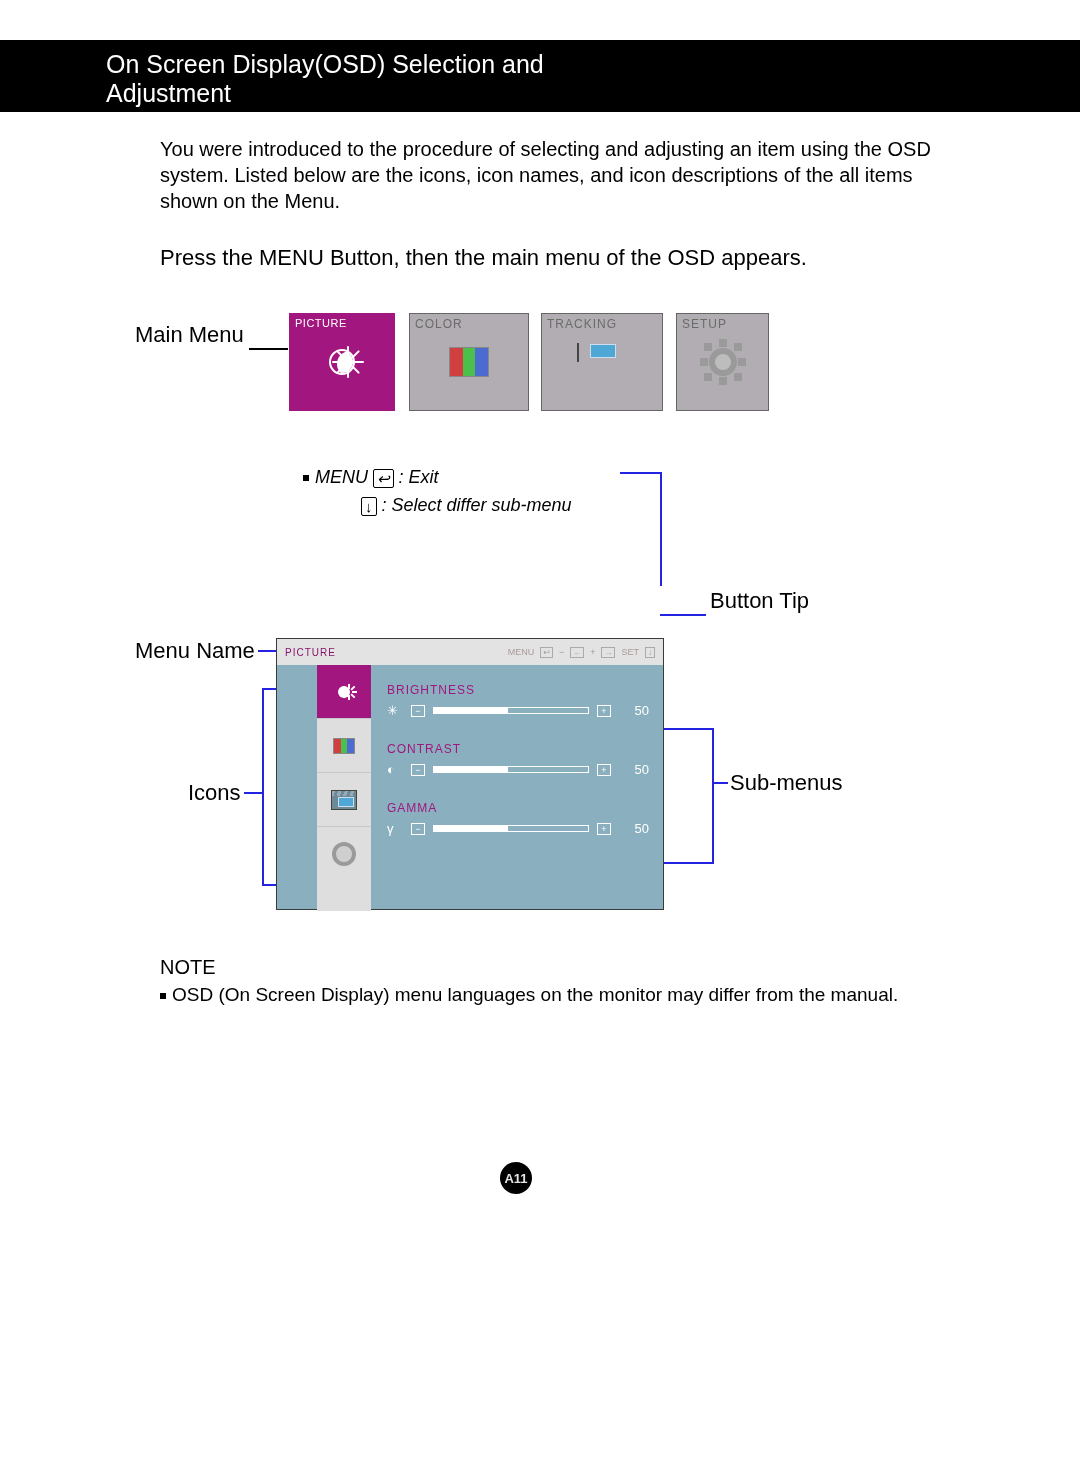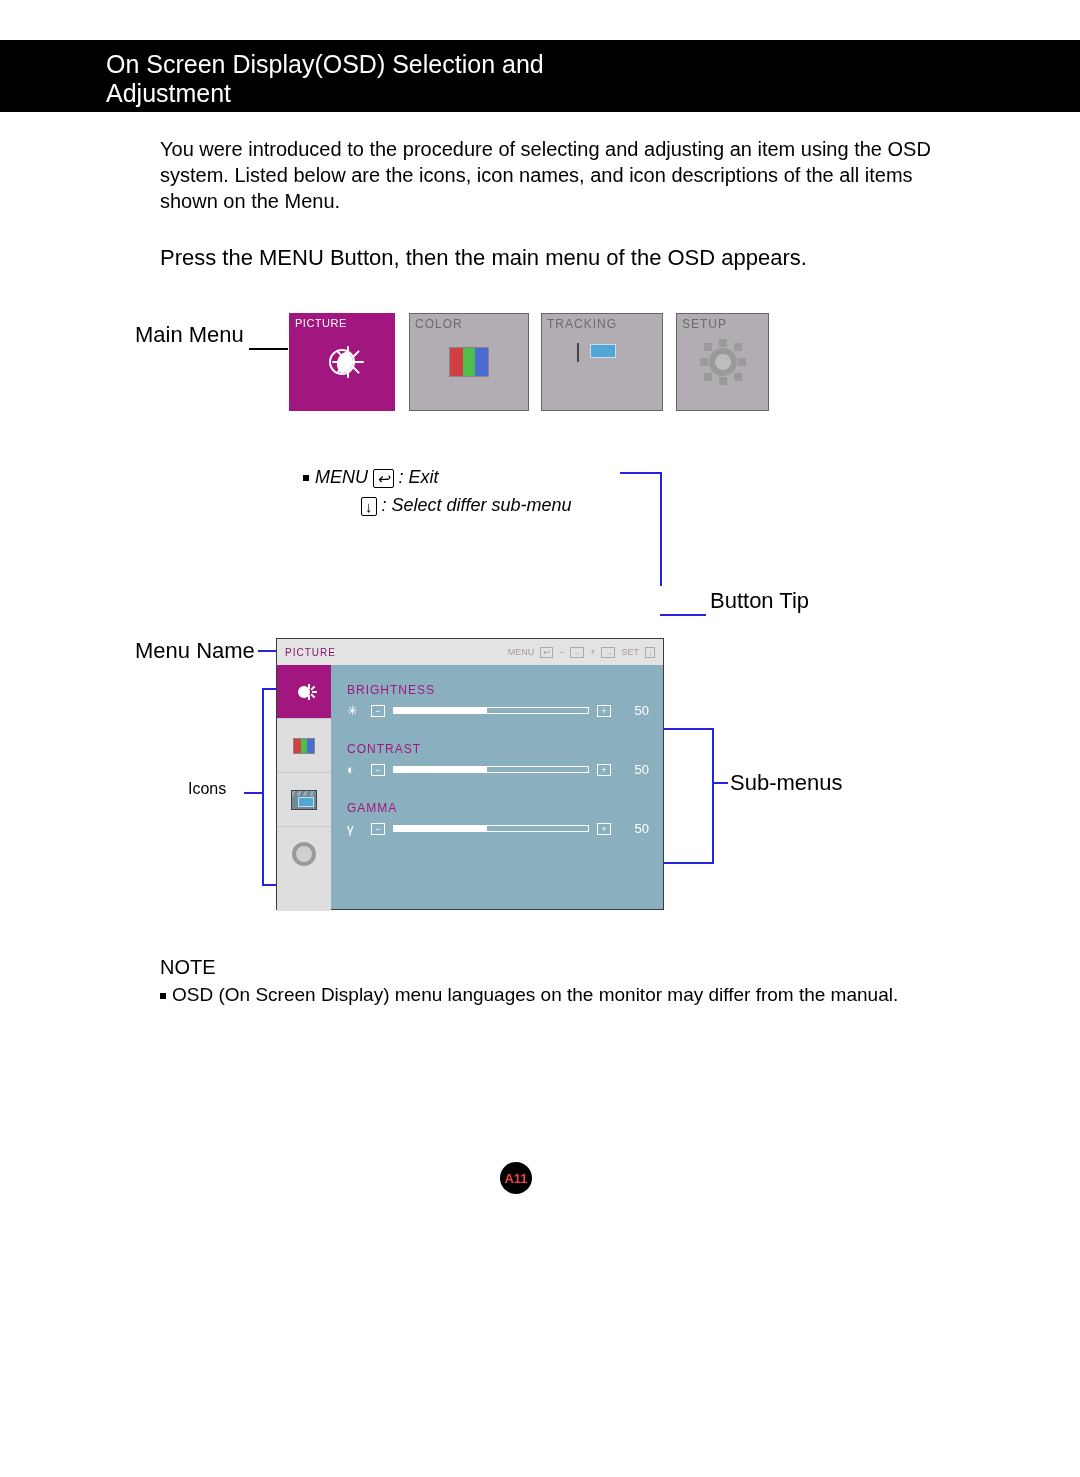--- a/index.html
+++ b/index.html
@@ -141,40 +141,40 @@
     font-style: italic;
   }
   .instr .sq{display:inline-block;width:6px;height:6px;background:#000;vertical-align:middle;margin-right:6px;}
   .instr .keybox{display:inline-block;border:1.5px solid #000;padding:0 3px;font-size:15px;line-height:17px;vertical-align:middle;border-radius:2px;}
 
   
   .co-line{position:absolute;background:#2424e0;}
 
   .btn-tip-label{position:absolute;top:588px;left:710px;font-size:22px;}
   .menu-name-label{position:absolute;top:638px;left:135px;font-size:22px;}
-  .icons-label{position:absolute;top:780px;left:188px;font-size:16px;}
+  .icons-label{position:absolute;top:780px;left:188px;font-size:22px;}
   .sub-label{position:absolute;top:770px;left:730px;font-size:22px;}
 
   
   .osd {
     position:absolute;
     top:638px; left:276px;
     width:388px; height:272px;
     background:#8ab0bf;
     border:1px solid #3a3a3a;
   }
   .osd-header{
     height:26px;background:#e3e3e3;display:flex;align-items:center;padding:0 8px;
     font-size:10px;color:#85156a;letter-spacing:1px;
     justify-content:space-between;
   }
   .osd-header .hdr-right{font-size:9px;color:#999;display:flex;gap:6px;align-items:center;letter-spacing:0;}
   .osd-header .hdr-right .lbl{color:#a99;}
   .osd-header .kbox{border:1px solid #aaa;padding:0 2px;font-size:8px;color:#999;}
-  .osd-body{display:flex;height:246px;}
+  .osd-body{display:flex;height:246px;padding-left:40px;}
   .osd-side{width:54px;background:#dedede;display:flex;flex-direction:column;}
   .osd-side .cell{height:54px;display:flex;align-items:center;justify-content:center;border-bottom:1px solid #c8c8c8;}
   .osd-side .cell.active{background:#a2167f;}
   .osd-main{flex:1;padding:18px 14px 0 16px;color:#fff;}
   .osd-main .group{margin-bottom:24px;}
   .osd-main .gname{font-size:12px;letter-spacing:1px;color:#a2167f;}
   .osd-main .row{display:flex;align-items:center;gap:8px;margin-top:6px;}
   .osd-main .row .gicon{width:16px;flex:none;color:#fff;font-size:13px;}
   .osd-main .btn{width:14px;height:12px;border:1px solid #fff;display:flex;align-items:center;justify-content:center;font-size:9px;color:#fff;}
   .osd-main .bar{flex:1;height:7px;border:1px solid #fff;position:relative;}
@@ -191,21 +191,21 @@
   .ico-sm-track::before{content:"";position:absolute;top:0;left:0;width:100%;height:5px;background:repeating-linear-gradient(110deg,#9ab 0 3px,#6e8a97 3px 6px);}
   .ico-sm-track::after{content:"";position:absolute;bottom:2px;left:6px;width:14px;height:8px;background:#4fa7d6;border:1px solid #cde;}
   .ico-sm-gear{width:24px;height:24px;border-radius:50%;border:4px solid #9a9a9a;background:#cfcfcf;}
 
   
   .note{position:absolute;top:956px;left:160px;font-size:20px;}
   .note-body{position:absolute;top:984px;left:160px;font-size:19px;}
   .note-body .sq{display:inline-block;width:6px;height:6px;background:#000;margin-right:6px;vertical-align:middle;}
 
   
-  .pgnum{position:absolute;top:1162px;left:500px;width:32px;height:32px;border-radius:50%;background:#000;color:#ef4444;display:flex;align-items:center;justify-content:center;font-size:13px;font-weight:bold;}
+  .pgnum{position:absolute;top:1162px;left:500px;width:32px;height:32px;border-radius:50%;background:#000;color:#e5e5e5;display:flex;align-items:center;justify-content:center;font-size:13px;font-weight:bold;}
 </style>
 </head>
 <body>
 
 <div class="black-bar"></div>
 <div class="title-pill">On Screen Display(OSD) Selection and Adjustment</div>
 
 <div class="intro">You were introduced to the procedure of selecting and adjusting an item using the OSD system.  Listed below are the icons, icon names, and icon descriptions of the all items shown on the Menu.</div>
 <div class="intro2">Press the MENU Button, then the main menu of the OSD appears.</div>
 

